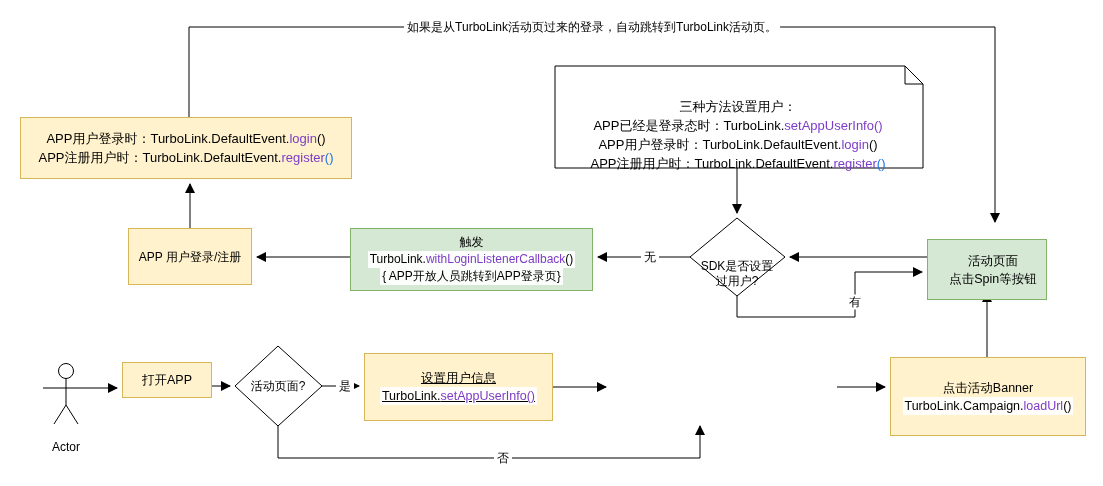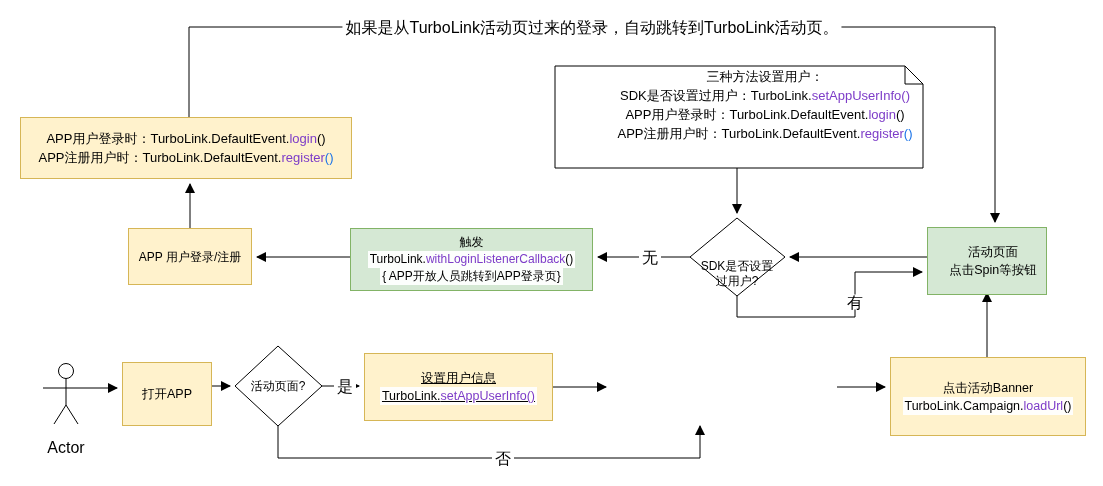--- a/index.html
+++ b/index.html
@@ -23,21 +23,21 @@
   }
   .yellow{background:var(--box-yellow-fill);border:1px solid var(--box-yellow-stroke);}
   .green{background:var(--box-green-fill);border:1px solid var(--box-green-stroke);}
   .plain{background:transparent;border:none;}
   .code{white-space:nowrap;}
   .hl{background:rgba(255,255,255,0.92);padding:0 2px;}
   .lk-purple{color:var(--link-purple);}
   .lk-blue{color:var(--link-blue);}
   .edge-label{
     position:absolute;transform:translate(-50%,-50%);background:#ffffff;
-    padding:0 3px;font-size:16px;line-height:15px;white-space:nowrap;
+    padding:0 3px;font-size:12px;line-height:15px;white-space:nowrap;
   }
   .diamond-label{
     position:absolute;transform:translate(-50%,-50%);text-align:center;
     font-size:12px;line-height:15px;
   }
   .f13{font-size:13px;line-height:19px;}
   .f12{font-size:12px;}
 </style>
 </head>
 <body>
@@ -111,45 +111,45 @@
         <line x1="66" y1="405" x2="78" y2="424"></line>
       </g>
     </g>
   </svg>
 
   <div class="node yellow f13" style="left:20px;top:117px;width:332px;height:62px;">
     <div class="code"><span>APP用户登录时：TurboLink.DefaultEvent.</span><span class="lk-purple">login</span><span>()</span></div>
     <div class="code"><span>APP注册用户时：TurboLink.DefaultEvent.</span><span class="lk-purple">register</span><span class="lk-blue">()</span></div>
   </div>
 
-  <div class="node plain f13" style="left:557px;top:58px;width:362px;height:94px;margin-left:27px;">
+  <div class="node plain f13" style="left:557px;top:88px;width:362px;height:94px;">
     <div>三种方法设置用户：</div>
-    <div class="code"><span>SDK是否设置过用户：TurboLink.</span><span class="lk-purple">setAppUserInfo()</span><span></span></div>
+    <div class="code"><span>APP已经是登录态时：TurboLink.</span><span class="lk-purple">setAppUserInfo()</span><span></span></div>
     <div class="code"><span>APP用户登录时：TurboLink.DefaultEvent.</span><span class="lk-purple">login</span><span>()</span></div>
     <div class="code"><span>APP注册用户时：TurboLink.DefaultEvent.</span><span class="lk-purple">register</span><span class="lk-blue">()</span></div>
   </div>
 
   <div class="node green f12" style="left:350px;top:228px;width:243px;height:63px;line-height:17px;">
     <div>触发</div>
     <div class="code hl"><span>TurboLink.</span><span class="lk-purple">withLoginListenerCallback</span><span>()</span></div>
     <div class="code hl">{ APP开放人员跳转到APP登录页}</div>
   </div>
 
   <div class="node yellow f12" style="left:128px;top:228px;width:124px;height:57px;">
     <div>APP 用户登录/注册</div>
   </div>
 
   <div class="diamond-label" style="left:737px;top:274px;width:84px;">SDK是否设置过用户?</div>
 
-  <div class="node green" style="left:927px;top:227px;width:120px;height:68px;padding-left:12px;">
+  <div class="node green" style="left:927px;top:239px;width:120px;height:61px;padding-left:12px;">
     <div>活动页面</div>
     <div>点击Spin等按钮</div>
   </div>
 
-  <div class="node yellow" style="left:122px;top:362px;width:90px;height:64px;">
+  <div class="node yellow" style="left:122px;top:362px;width:90px;height:36px;">
     <div>打开APP</div>
   </div>
 
   <div class="diamond-label" style="left:278px;top:386px;width:80px;">活动页面?</div>
 
   <div class="node yellow" style="left:364px;top:353px;width:189px;height:68px;text-decoration:underline;">
     <div>设置用户信息</div>
     <div class="code hl"><span>TurboLink.</span><span class="lk-purple">setAppUserInfo()</span><span></span></div>
   </div>
 

